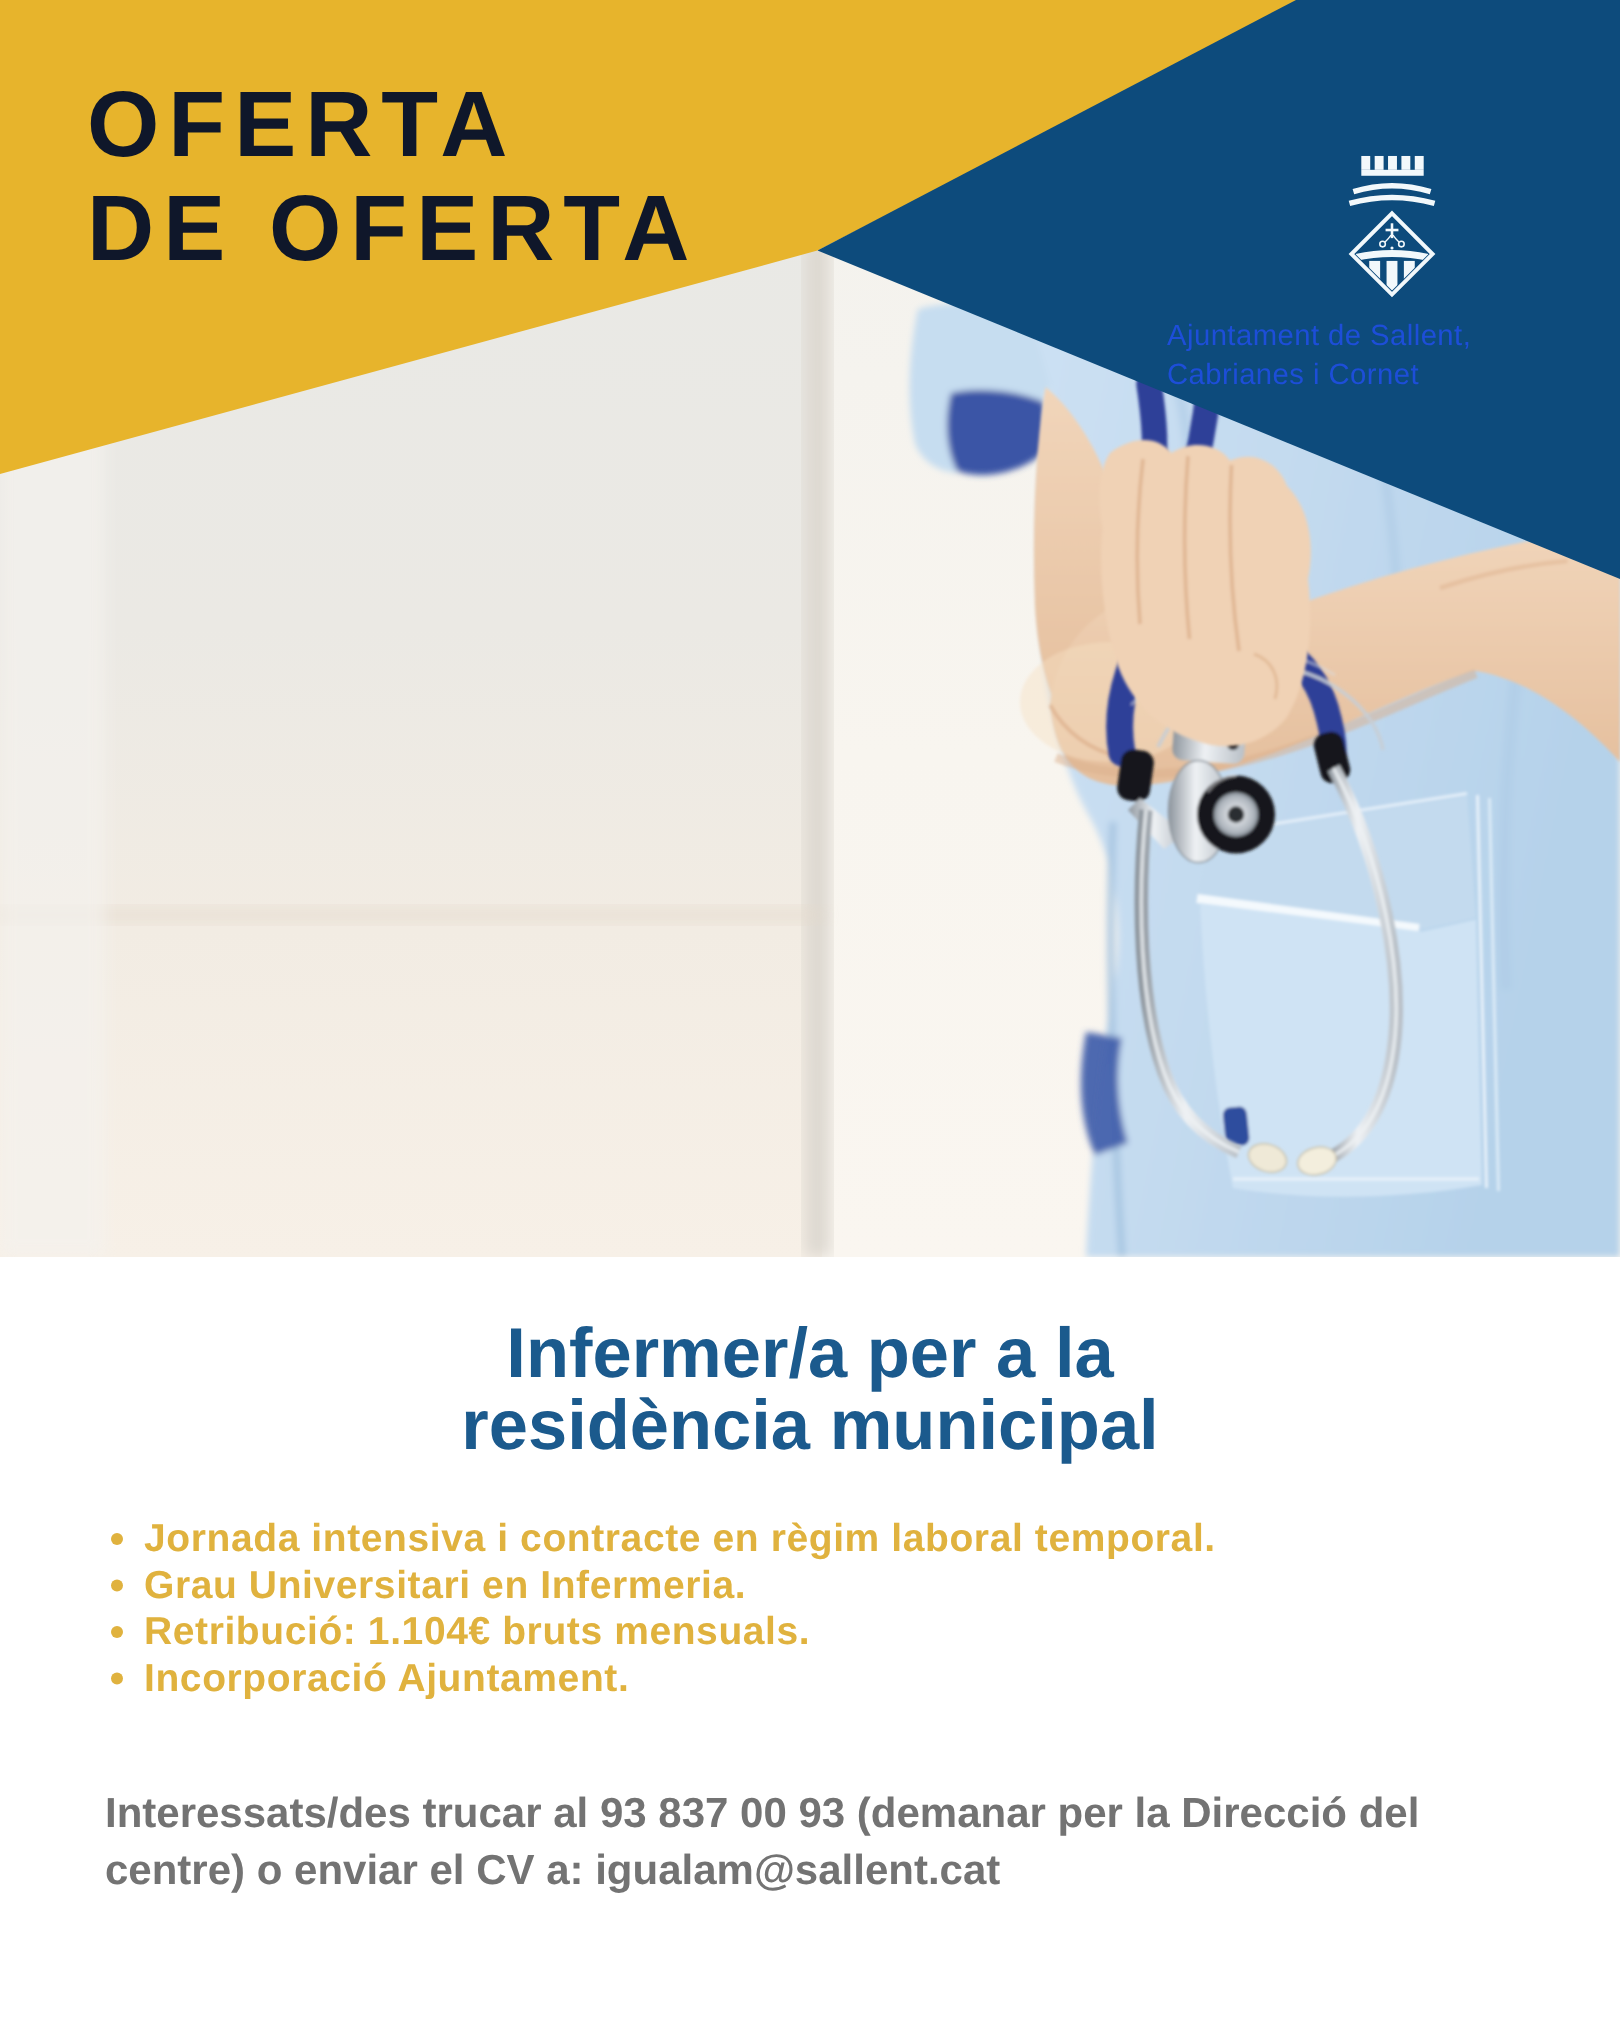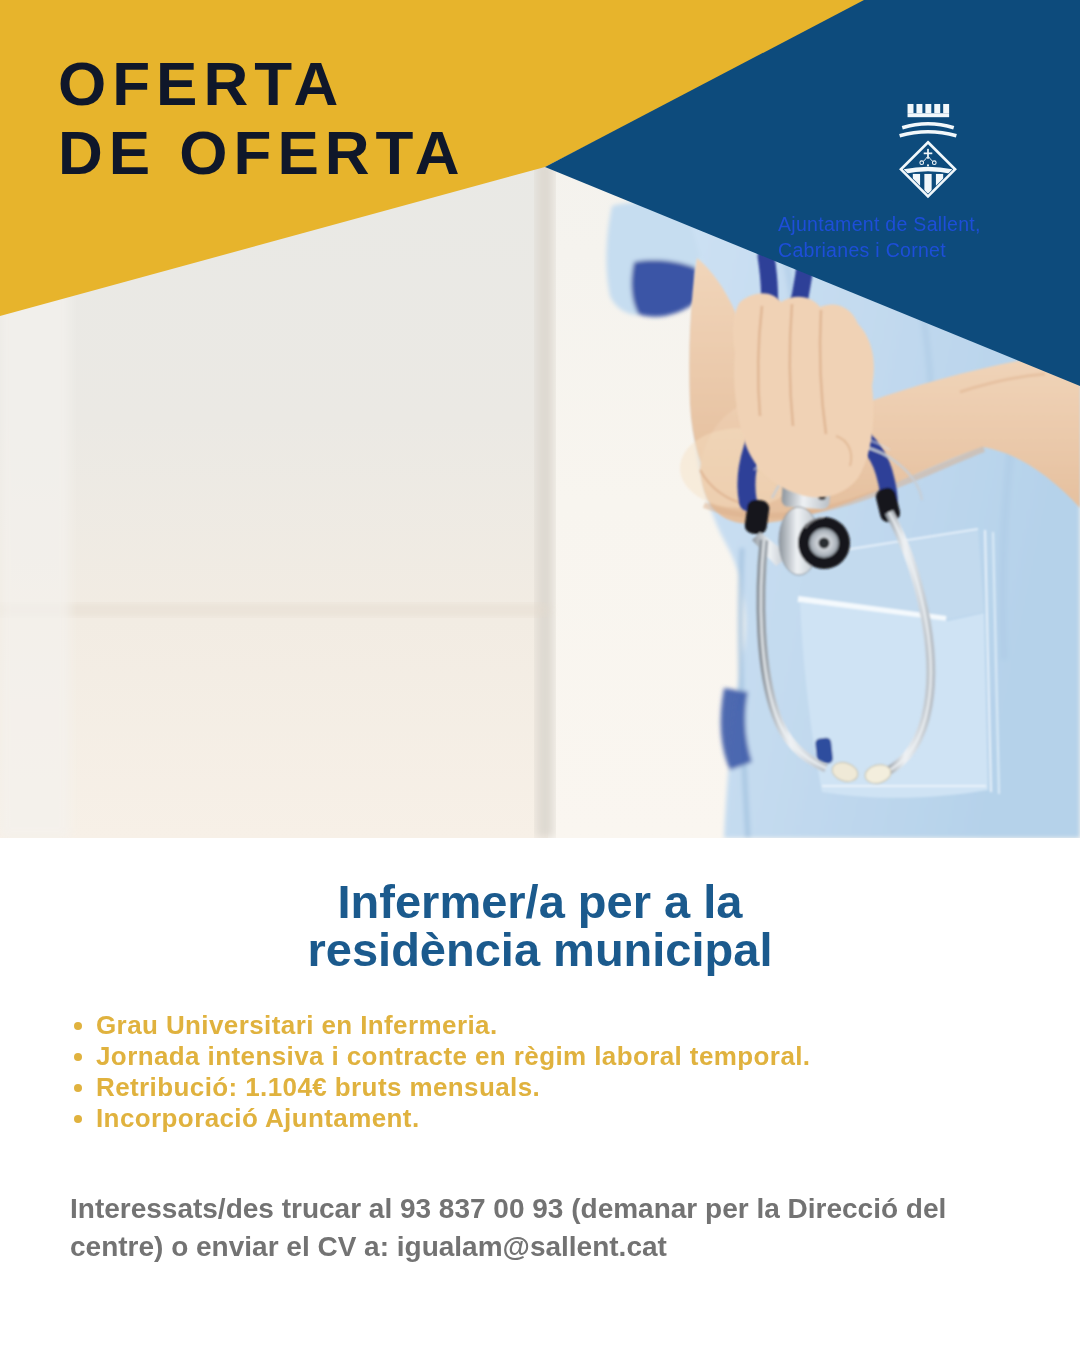--- a/index.html
+++ b/index.html
@@ -207,22 +207,22 @@
       <span>Cabrianes i Cornet</span>
     </div>
   </div>
 
   <div class="content">
     <h2 class="job-title">
       <span>Infermer/a per a la</span>
       <span>residència municipal</span>
     </h2>
     <ul class="benefits">
+      <li>Jornada intensiva i contracte en règim laboral temporal.</li>
       <li>Grau Universitari en Infermeria.</li>
-      <li>Jornada intensiva i contracte en règim laboral temporal.</li>
       <li>Retribució: 1.104€ bruts mensuals.</li>
       <li>Incorporació Ajuntament.</li>
     </ul>
     <p class="contact">
       <span>Interessats/des trucar al 93 837 00 93 (demanar per la Direcció del</span>
       <span>centre) o enviar el CV a: igualam@sallent.cat</span>
     </p>
   </div>
 
 </div>

